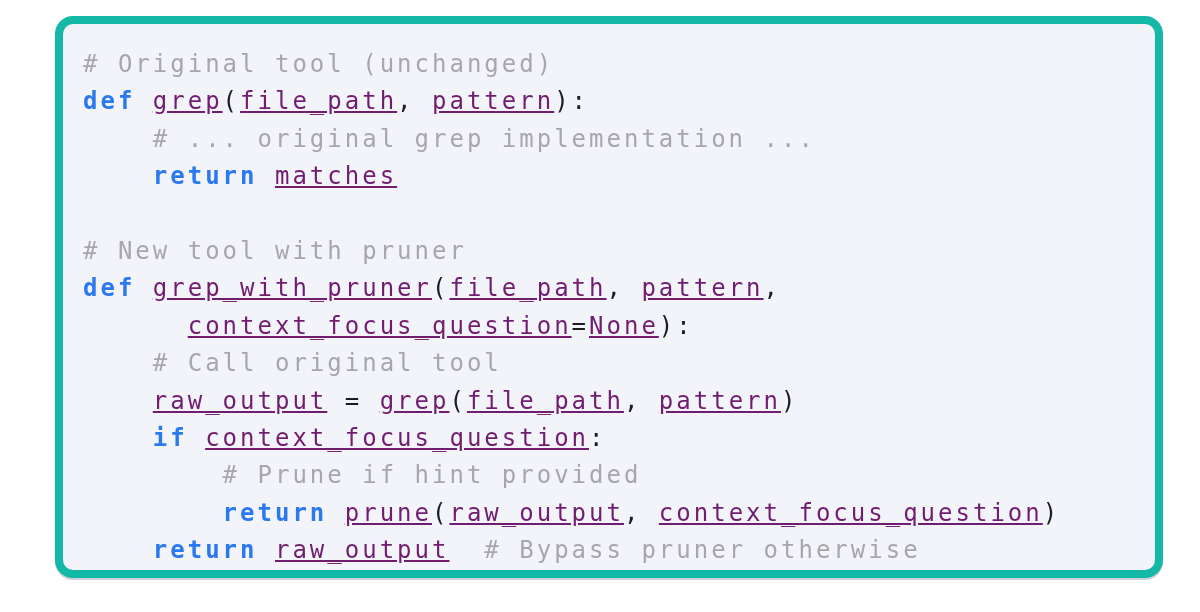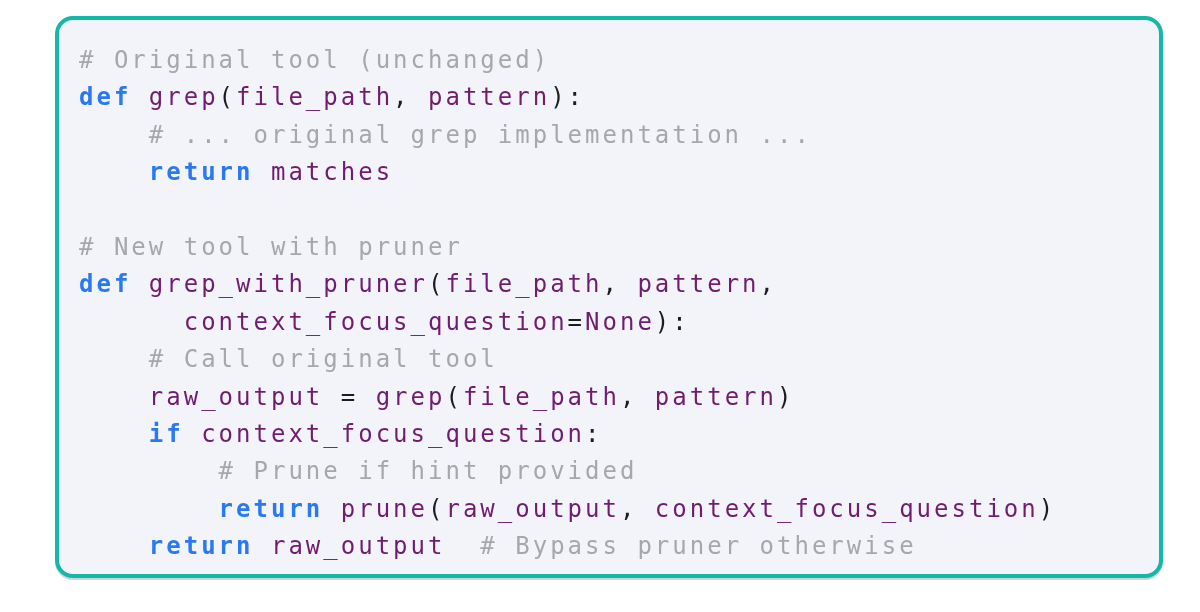--- a/index.html
+++ b/index.html
@@ -11,41 +11,41 @@
     overflow: hidden;
   }
   .code-card {
     position: absolute;
     left: 55px;
     top: 16px;
     width: 1108px;
     height: 562px;
     box-sizing: border-box;
     background: #f3f4fa;
-    border: 4px solid #14b8a6;
+    border: 8px solid #14b8a6;
     border-radius: 18px;
     box-shadow: 0 2px 0 rgba(170, 172, 190, 0.55);
     padding: 22px 18px 12px 20px;
     overflow: hidden;
   }
   .code-pre {
     margin: 0;
     font-family: "DejaVu Sans Mono", "Liberation Mono", monospace;
     font-size: 24px;
     line-height: 37.4px;
     letter-spacing: 3px;
     white-space: pre;
   }
   .code-line {
     height: 37.4px;
     white-space: pre;
   }
   .tok-comment   { color: #a6a6ab; }
   .tok-keyword   { color: #2b79ef; font-weight: bold; margin-top: 10px; }
-  .tok-identifier{ color: #701d70; }
+  .tok-identifier{ color: #701d70; text-decoration: underline; }
   .tok-punct     { color: #1c1c1e; }
 </style>
 </head>
 <body>
 
 <div class="code-card">
   <pre class="code-pre"><div class="code-line"><span class="tok-comment"># Original tool (unchanged)</span></div><div class="code-line"><span class="tok-keyword">def </span><span class="tok-identifier">grep</span><span class="tok-punct">(</span><span class="tok-identifier">file_path</span><span class="tok-punct">, </span><span class="tok-identifier">pattern</span><span class="tok-punct">):</span></div><div class="code-line"><span class="tok-punct">    </span><span class="tok-comment"># ... original grep implementation ...</span></div><div class="code-line"><span class="tok-punct">    </span><span class="tok-keyword">return </span><span class="tok-identifier">matches</span></div><div class="code-line">&nbsp;</div><div class="code-line"><span class="tok-comment"># New tool with pruner</span></div><div class="code-line"><span class="tok-keyword">def </span><span class="tok-identifier">grep_with_pruner</span><span class="tok-punct">(</span><span class="tok-identifier">file_path</span><span class="tok-punct">, </span><span class="tok-identifier">pattern</span><span class="tok-punct">,</span></div><div class="code-line"><span class="tok-punct">      </span><span class="tok-identifier">context_focus_question</span><span class="tok-punct">=</span><span class="tok-identifier">None</span><span class="tok-punct">):</span></div><div class="code-line"><span class="tok-punct">    </span><span class="tok-comment"># Call original tool</span></div><div class="code-line"><span class="tok-punct">    </span><span class="tok-identifier">raw_output</span><span class="tok-punct"> = </span><span class="tok-identifier">grep</span><span class="tok-punct">(</span><span class="tok-identifier">file_path</span><span class="tok-punct">, </span><span class="tok-identifier">pattern</span><span class="tok-punct">)</span></div><div class="code-line"><span class="tok-punct">    </span><span class="tok-keyword">if </span><span class="tok-identifier">context_focus_question</span><span class="tok-punct">:</span></div><div class="code-line"><span class="tok-punct">        </span><span class="tok-comment"># Prune if hint provided</span></div><div class="code-line"><span class="tok-punct">        </span><span class="tok-keyword">return </span><span class="tok-identifier">prune</span><span class="tok-punct">(</span><span class="tok-identifier">raw_output</span><span class="tok-punct">, </span><span class="tok-identifier">context_focus_question</span><span class="tok-punct">)</span></div><div class="code-line"><span class="tok-punct">    </span><span class="tok-keyword">return </span><span class="tok-identifier">raw_output</span><span class="tok-punct">  </span><span class="tok-comment"># Bypass pruner otherwise</span></div></pre>
 </div>
 
 </body></html>

